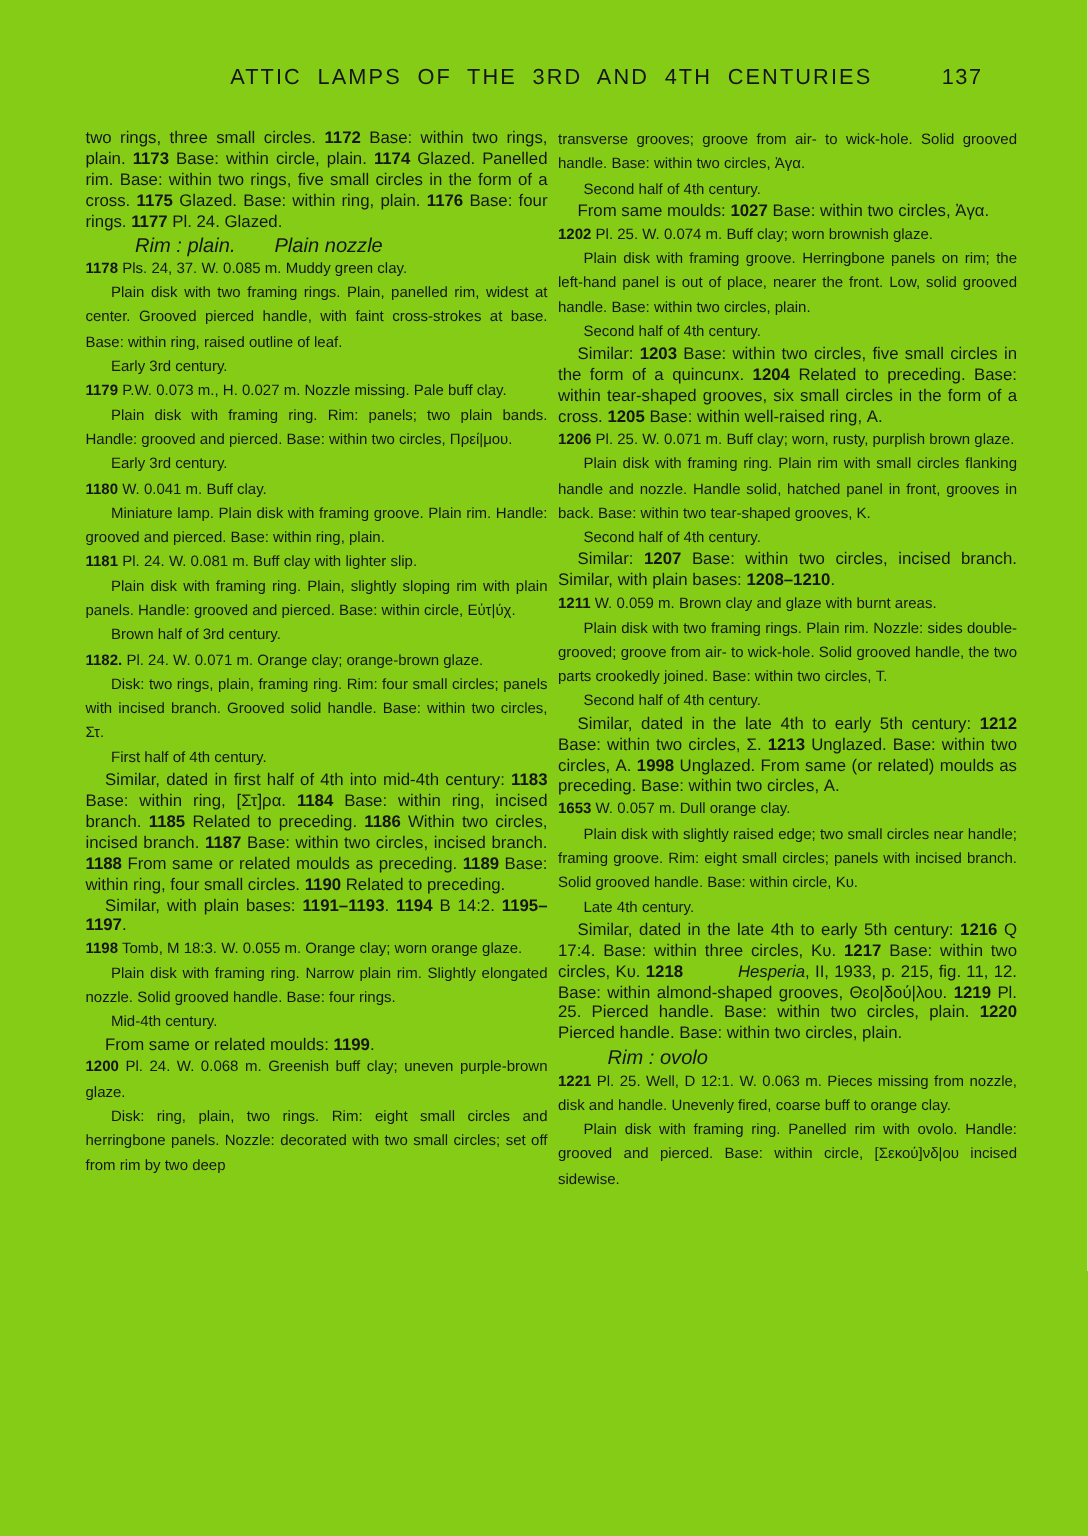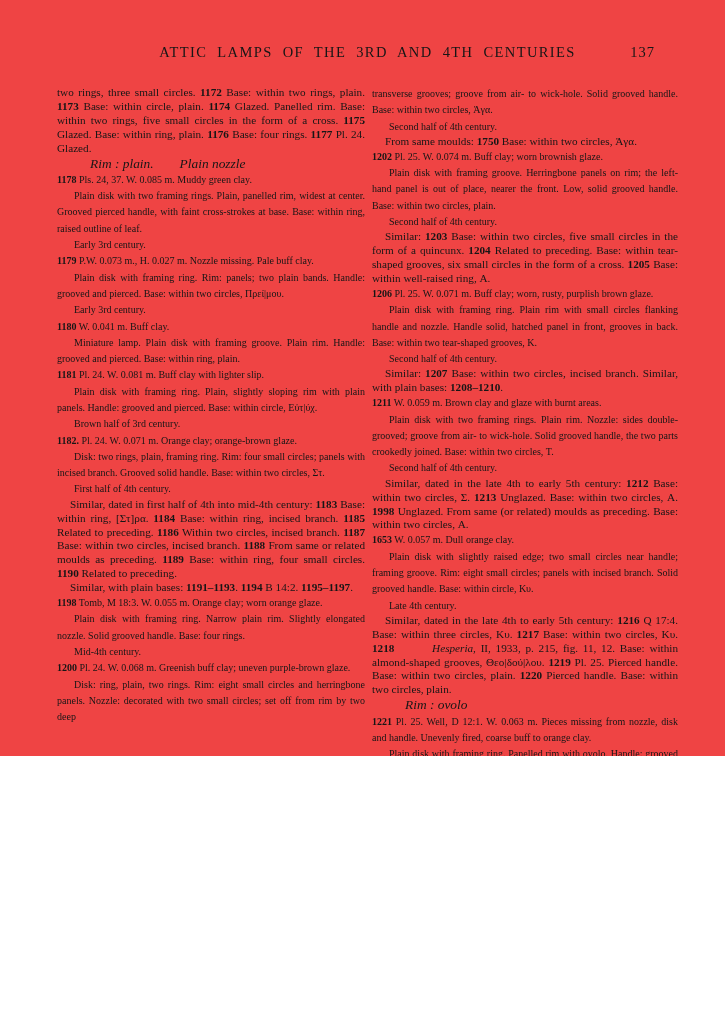--- a/index.html
+++ b/index.html
@@ -1,22 +1,22 @@
 <!DOCTYPE html>
 <html><head>
 <meta charset="utf-8">
 <style>
   html, body { margin:0; padding:0; background:#ffffff; }
   .page {
     position: relative;
     width: 725px;
-    height: 756px;
-    background: #ef4444;
+    height: 1024px;
+    background: #84cc16;
     color: #161616;
-    font-family: Liberation Serif, serif;
+    font-family: Liberation Sans, sans-serif;
     overflow: hidden;
   }
   .running-head {
     position: absolute;
     top: 44px;
     left: 57px;
     right: 47px;
     height: 18px;
   }
   .page-title {
@@ -99,28 +99,29 @@
       <p class="t-body ind"><span>Plain disk with framing ring. Plain, slightly sloping rim with plain panels. Handle: grooved and pierced. Base: within circle, Εὐτ|ύχ.</span></p>
       <p class="t-date"><span>Brown half of 3rd century.</span></p>
       <p class="t-head"><span class="rb">1182.</span><span> Pl. 24. W. 0.071 m. Orange clay; orange-brown glaze.</span></p>
       <p class="t-body ind"><span>Disk: two rings, plain, framing ring. Rim: four small circles; panels with incised branch. Grooved solid handle. Base: within two circles, Στ.</span></p>
       <p class="t-date"><span>First half of 4th century.</span></p>
       <p class="t-small ind"><span>Similar, dated in first half of 4th into mid-4th century: </span><span class="rb">1183</span><span> Base: within ring, [Στ]ρα. </span><span class="rb">1184</span><span> Base: within ring, incised branch. </span><span class="rb">1185</span><span> Related to preceding. </span><span class="rb">1186</span><span> Within two circles, incised branch. </span><span class="rb">1187</span><span> Base: within two circles, incised branch. </span><span class="rb">1188</span><span> From same or related moulds as preceding. </span><span class="rb">1189</span><span> Base: within ring, four small circles. </span><span class="rb">1190</span><span> Related to preceding.</span></p>
       <p class="t-small ind"><span>Similar, with plain bases: </span><span class="rb">1191–1193</span><span>. </span><span class="rb">1194</span><span> B 14:2. </span><span class="rb">1195–1197</span><span>.</span></p>
       <p class="t-head"><span class="rb">1198</span><span> Tomb, M 18:3. W. 0.055 m. Orange clay; worn orange glaze.</span></p>
       <p class="t-body ind"><span>Plain disk with framing ring. Narrow plain rim. Slightly elongated nozzle. Solid grooved handle. Base: four rings.</span></p>
       <p class="t-date"><span>Mid-4th century.</span></p>
+      <p class="t-small ind"><span>From same or related moulds: </span><span class="rb">1199</span><span>.</span></p>
       <p class="t-head"><span class="rb">1200</span><span> Pl. 24. W. 0.068 m. Greenish buff clay; uneven purple-brown glaze.</span></p>
       <p class="t-body ind"><span>Disk: ring, plain, two rings. Rim: eight small circles and herringbone panels. Nozzle: decorated with two small circles; set off from rim by two deep</span></p>
     </div>
 
   <div class="col col-right">
       <p class="t-body"><span>transverse grooves; groove from air- to wick-hole. Solid grooved handle. Base: within two circles, Ἀγα.</span></p>
       <p class="t-date"><span>Second half of 4th century.</span></p>
-      <p class="t-small ind"><span>From same moulds: </span><span class="rb">1750</span><span> Base: within two circles, Ἀγα.</span></p>
+      <p class="t-small ind"><span>From same moulds: </span><span class="rb">1027</span><span> Base: within two circles, Ἀγα.</span></p>
       <p class="t-head"><span class="rb">1202</span><span> Pl. 25. W. 0.074 m. Buff clay; worn brownish glaze.</span></p>
       <p class="t-body ind"><span>Plain disk with framing groove. Herringbone panels on rim; the left-hand panel is out of place, nearer the front. Low, solid grooved handle. Base: within two circles, plain.</span></p>
       <p class="t-date"><span>Second half of 4th century.</span></p>
       <p class="t-small ind"><span>Similar: </span><span class="rb">1203</span><span> Base: within two circles, five small circles in the form of a quincunx. </span><span class="rb">1204</span><span> Related to preceding. Base: within tear-shaped grooves, six small circles in the form of a cross. </span><span class="rb">1205</span><span> Base: within well-raised ring, Α.</span></p>
       <p class="t-head"><span class="rb">1206</span><span> Pl. 25. W. 0.071 m. Buff clay; worn, rusty, purplish brown glaze.</span></p>
       <p class="t-body ind"><span>Plain disk with framing ring. Plain rim with small circles flanking handle and nozzle. Handle solid, hatched panel in front, grooves in back. Base: within two tear-shaped grooves, Κ.</span></p>
       <p class="t-date"><span>Second half of 4th century.</span></p>
       <p class="t-small ind"><span>Similar: </span><span class="rb">1207</span><span> Base: within two circles, incised branch. Similar, with plain bases: </span><span class="rb">1208–1210</span><span>.</span></p>
       <p class="t-head"><span class="rb">1211</span><span> W. 0.059 m. Brown clay and glaze with burnt areas.</span></p>
       <p class="t-body ind"><span>Plain disk with two framing rings. Plain rim. Nozzle: sides double-grooved; groove from air- to wick-hole. Solid grooved handle, the two parts crookedly joined. Base: within two circles, Τ.</span></p>

